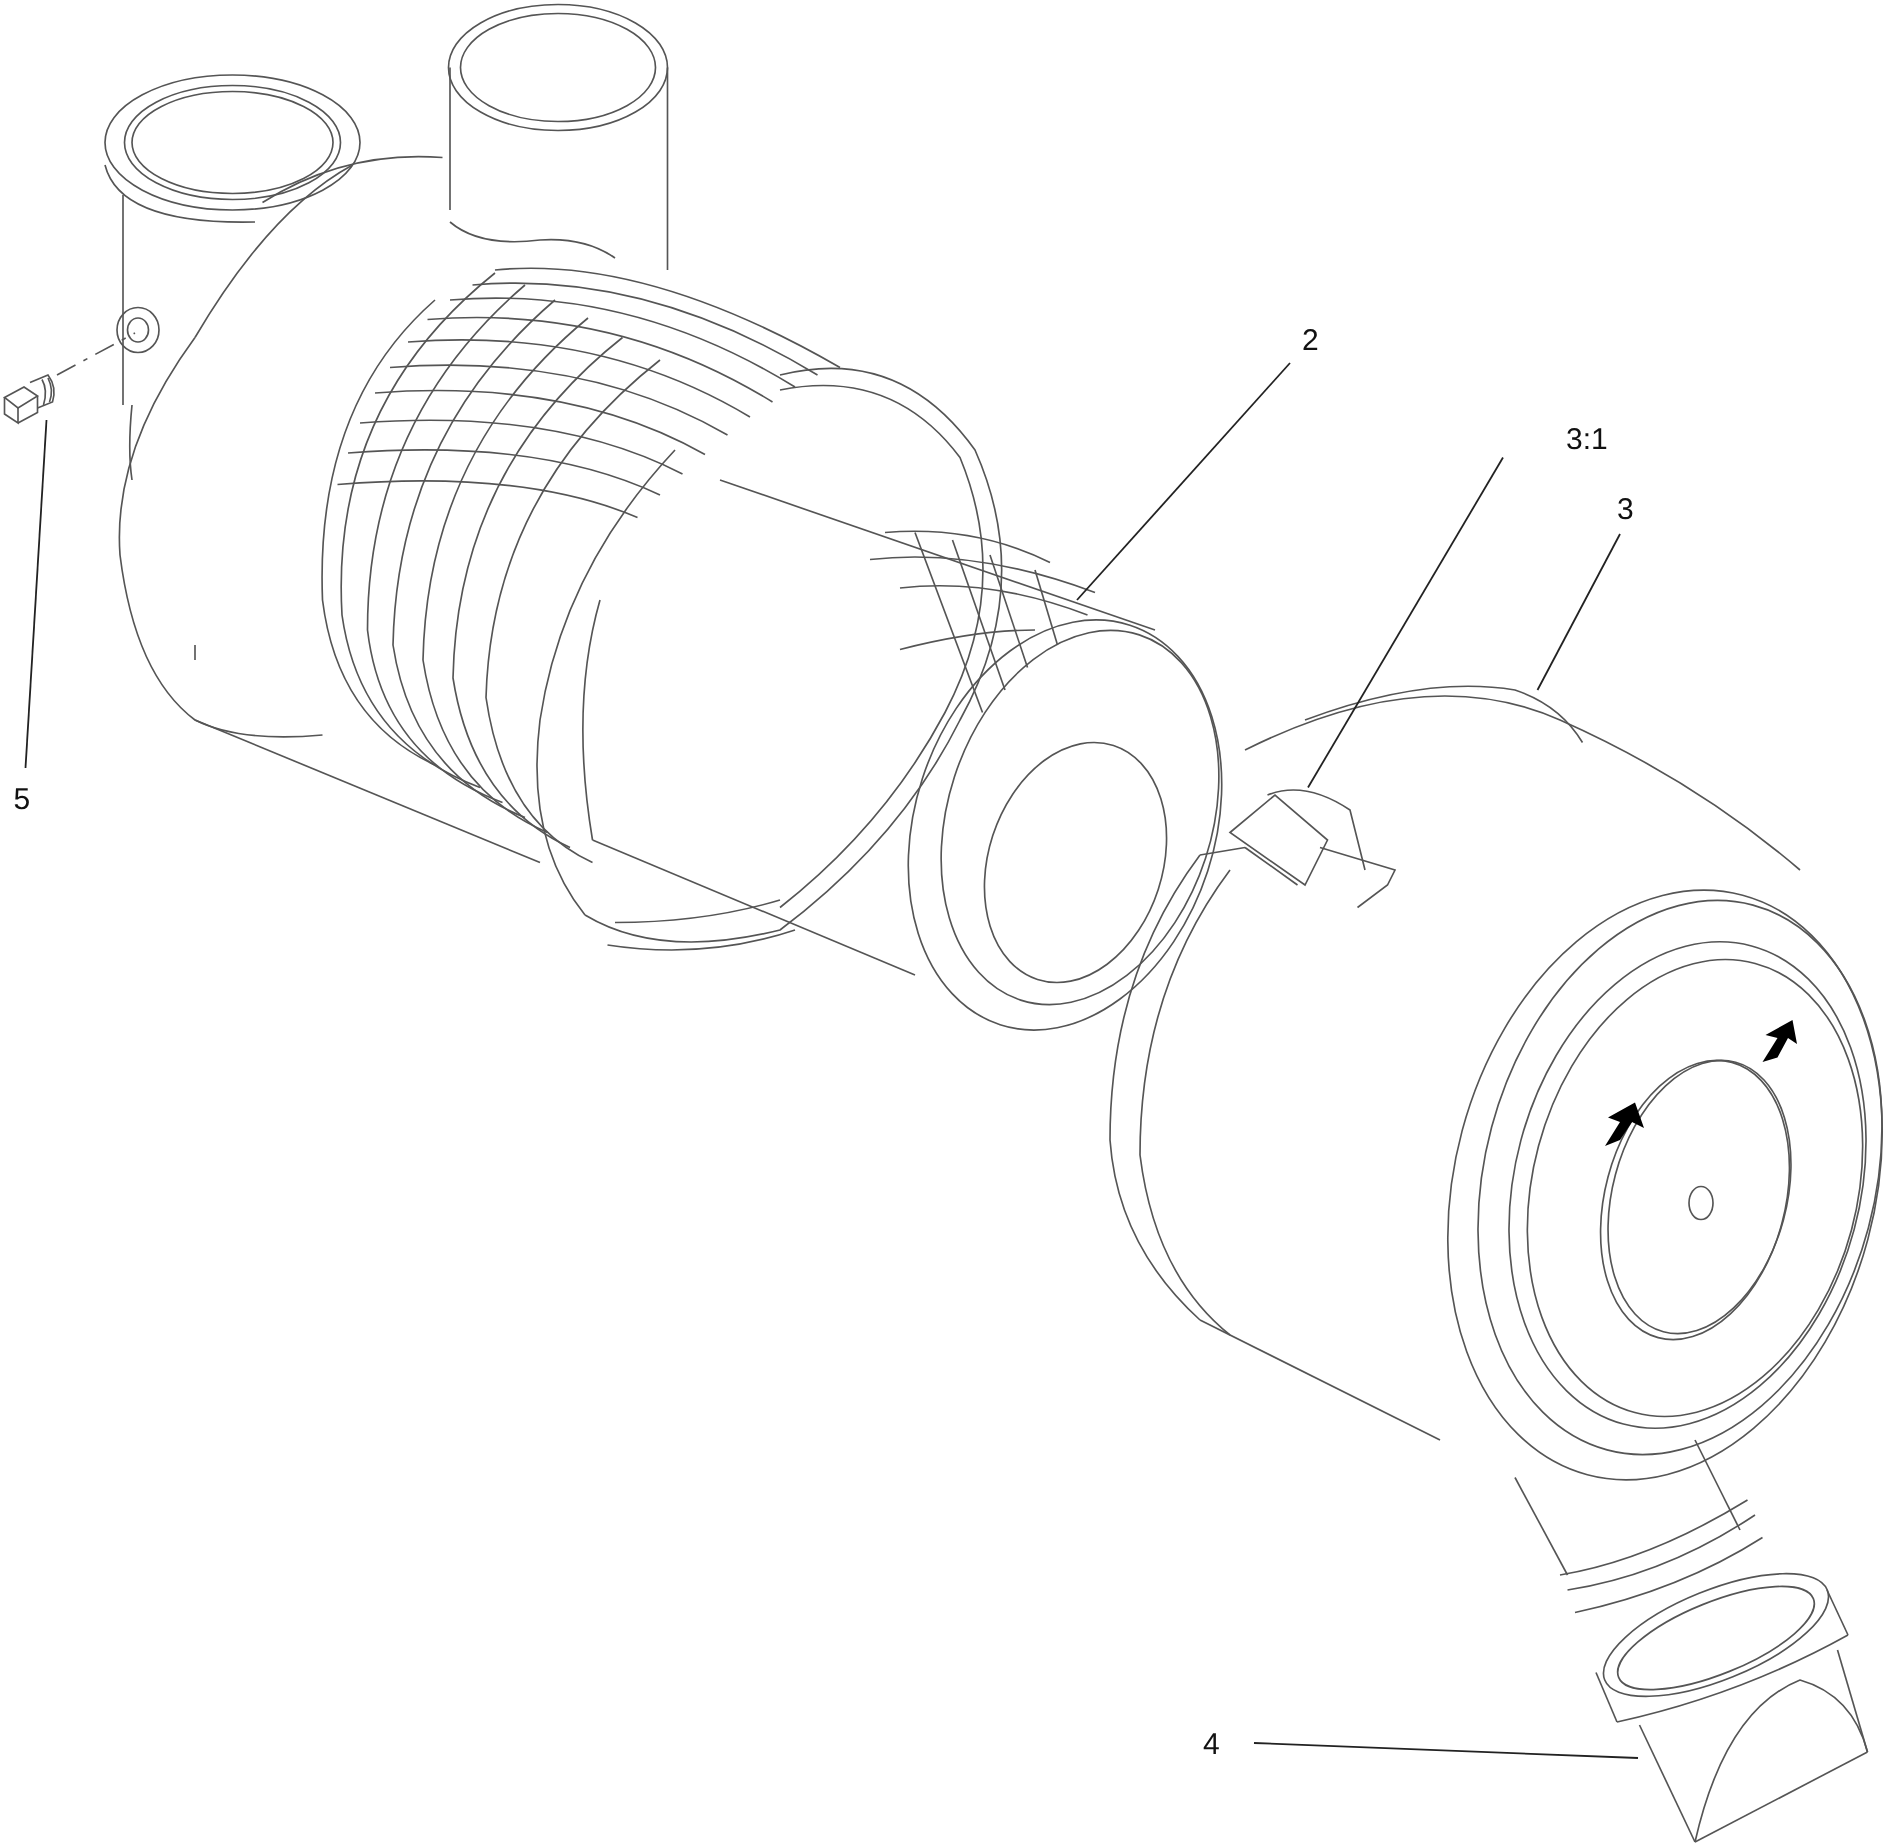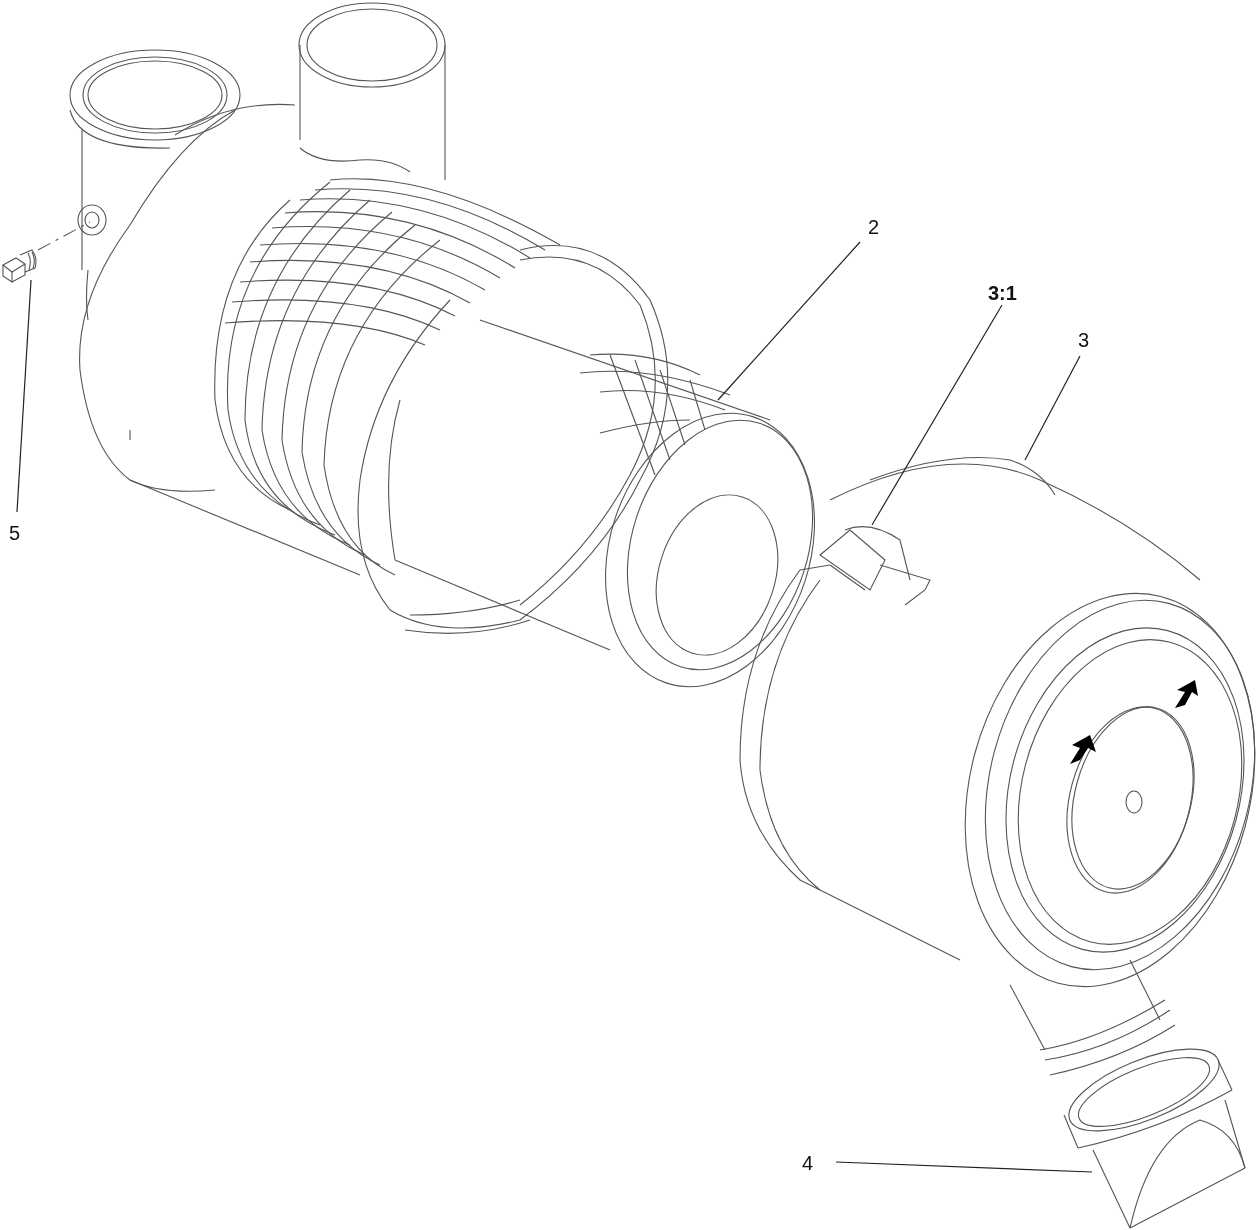--- a/index.html
+++ b/index.html
@@ -146,17 +146,17 @@
     <g>
       <path class="leader" d="M 860 242 L 718 400"></path>
       <path class="leader" d="M 1002 305 L 872 525"></path>
       <path class="leader" d="M 1080 356 L 1025 460"></path>
       <path class="leader" d="M 836 1162 L 1092 1172"></path>
       <path class="leader" d="M 31 280 L 17 512"></path>
     </g>
   </svg>
 
   <span class="callout" style="left:868px; top:217px;">2</span>
-  <span class="callout" style="left:988px; top:283px;font-weight:bold;">3:1</span>
+  <span class="callout" style="left:1044px; top:283px;">3:1</span>
   <span class="callout" style="left:1078px; top:330px;">3</span>
   <span class="callout" style="left:802px; top:1153px;">4</span>
   <span class="callout" style="left:9px; top:523px;">5</span>
 </div>
 
 </body></html>

